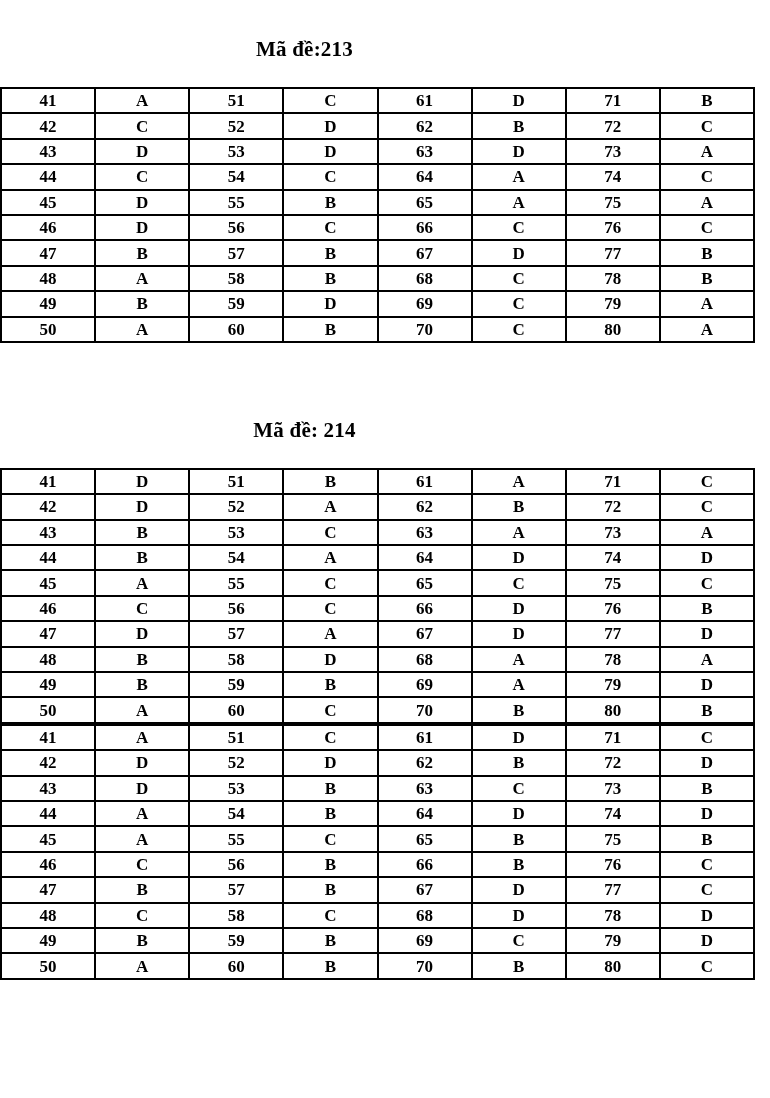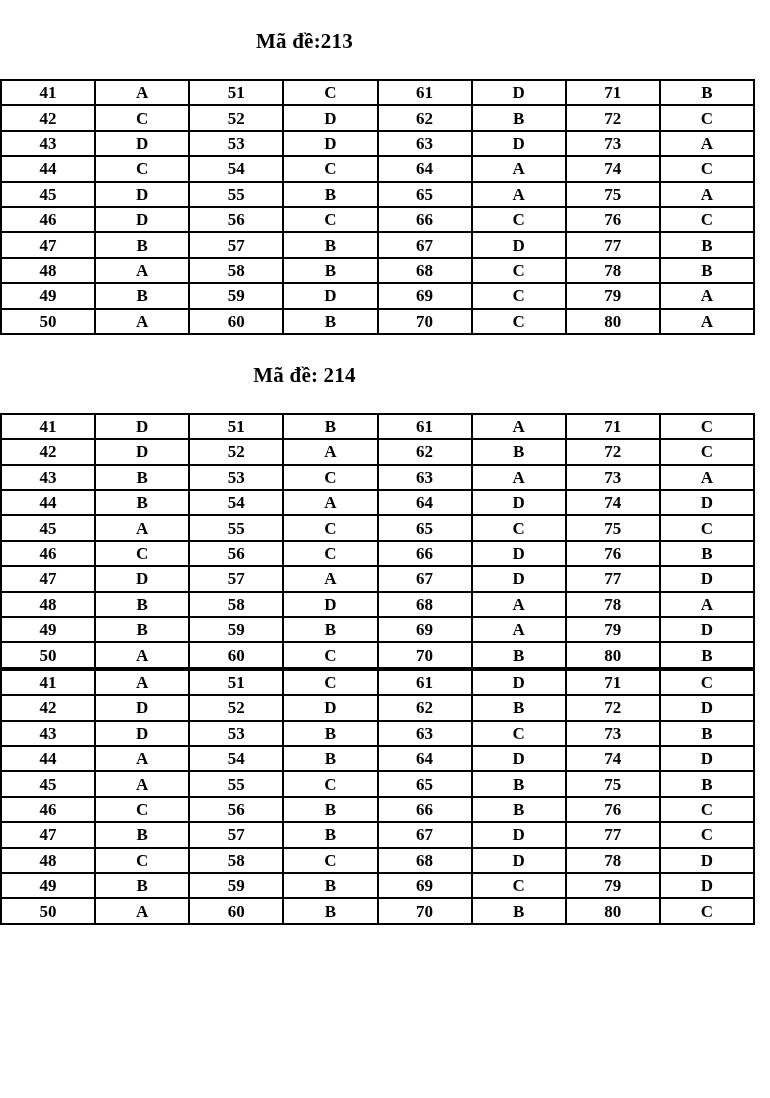--- a/index.html
+++ b/index.html
@@ -9,36 +9,36 @@
   }
   body {
     width: 770px;
     height: 1098px;
     font-family: "Liberation Serif", "DejaVu Serif", serif;
     color: #000000;
     overflow: hidden;
   }
   .page {
     width: 609px;
-    padding-top: 27px;
+    padding-top: 35px;
     box-sizing: border-box;
   }
   .section {
     margin: 0;
   }
   .exam-title {
     margin: 0 0 24px 0;
     text-align: center;
     font-size: 21px;
     line-height: 28px;
     font-weight: bold;
     letter-spacing: 0.2px;
   }
   .section + .section .exam-title {
-    margin-top: 26px;
+    margin-top: 73px;
   }
   table.answers {
     width: 755px;
     margin: 0 auto;
     border-collapse: collapse;
     table-layout: fixed;
     border-radius: 26px;
   }
   table.answers td {
     border: 2px solid #000000;

